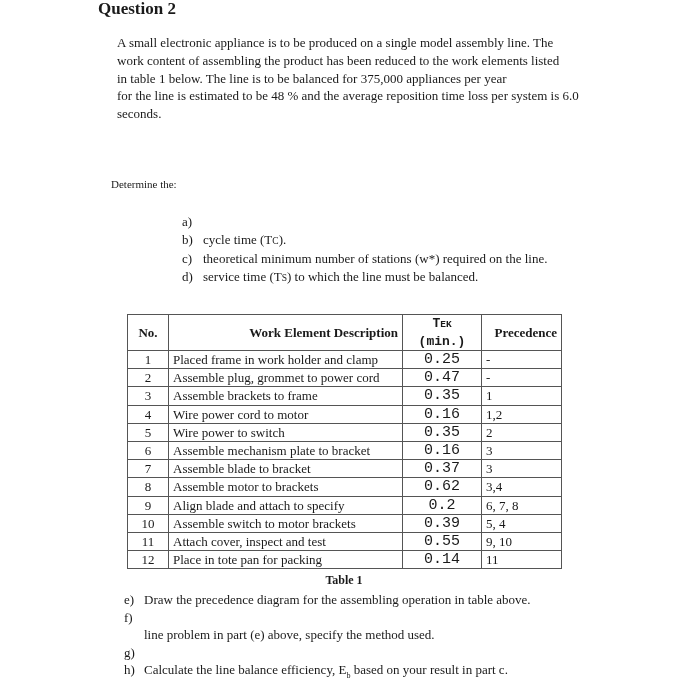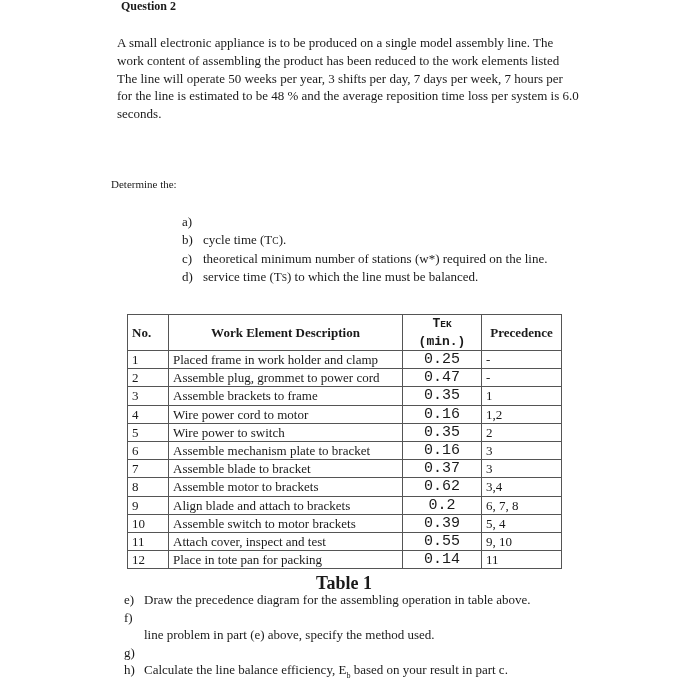--- a/index.html
+++ b/index.html
@@ -1,48 +1,48 @@
 <!DOCTYPE html>
 <html><head>
 <meta charset="utf-8">
 <style>
   html, body { margin:0; padding:0; background:#ffffff; }
   body { width:688px; height:700px; position:relative; overflow:hidden;
          font-family:"Liberation Serif", serif; color:#1a1a1a; }
-  .heading { position:absolute; left:121px; top:-1px; font-weight:bold; font-size:12px; }
+  .heading { position:absolute; left:98px; top:-1px; font-weight:bold; font-size:17px; }
   .para { position:absolute; left:117px; top:34px; width:540px; font-size:13px; line-height:17.8px;font-family:Liberation Serif, serif; }
   .para .line { display:block; white-space:nowrap; }
   .determine { position:absolute; left:111px; top:178px; font-size:11px; }
   .sublist { position:absolute; left:182px; top:213px; font-size:13px; line-height:18px; }
   .sublist .item { display:flex; white-space:nowrap; }
   .sublist .lbl { width:21px; }
   table { position:absolute; left:127px; top:314px; border-collapse:collapse; font-size:13px; }
   td, th { border:1.3px solid #555; padding:0 4px; height:17.2px; line-height:17px; }
-  th { font-weight:bold; text-align:center; }
-  .c-no { width:32px; text-align:left; }
+  th { font-weight:bold; text-align:right; }
+  .c-no { width:32px; text-align:center; }
   .c-desc { width:225px; }
   .c-tek { width:70px; text-align:center; font-family:Liberation Mono, monospace; font-size:15px; }
   th.c-tek { font-family:Liberation Mono, monospace; font-size:13px; }
   .c-prec { width:71px; }
   .sc { font-size:9.5px; }
-  .caption { position:absolute; left:0; width:688px; text-align:center; top:573px; font-weight:bold; font-size:18px; }
+  .caption { position:absolute; left:0; width:688px; text-align:center; top:573px; font-weight:bold; font-size:12px; }
   .sublist2 { position:absolute; left:124px; top:591px; font-size:13px; line-height:17.6px; }
   .sublist2 .item { display:flex; white-space:nowrap; }
   .sublist2 .lbl { width:20px; }
   sub { font-size:8px; }
 </style>
 </head>
 <body>
 
 <div class="heading">Question 2</div>
 
 <div class="para">
   <span class="line">A small electronic appliance is to be produced on a single model assembly line.  The</span>
   <span class="line">work content of assembling the product has been reduced to the work elements listed</span>
-  <span class="line">The line will operate 50 weeks per year, 3 shifts per day, 7 days per week,  7 hours per</span>
+  <span class="line">in table 1 below.  The line is to be balanced for 375,000 appliances per year</span>
   <span class="line">for the line is estimated to be 48 % and the average reposition time loss per system is 6.0</span>
   <span class="line">seconds.</span>
 </div>
 
 <div class="determine">Determine the:</div>
 
 <div class="sublist">
   <div class="item">
     <span class="lbl">a)</span>
   </div>
@@ -113,21 +113,21 @@
         <td class="c-prec">3</td>
       </tr>
     <tr>
         <td class="c-no">8</td>
         <td class="c-desc">Assemble motor to brackets</td>
         <td class="c-tek">0.62</td>
         <td class="c-prec">3,4</td>
       </tr>
     <tr>
         <td class="c-no">9</td>
-        <td class="c-desc">Align blade and attach to brackets</td>
+        <td class="c-desc">Align blade and attach to specify</td>
         <td class="c-tek">0.2</td>
         <td class="c-prec">6, 7, 8</td>
       </tr>
     <tr>
         <td class="c-no">10</td>
         <td class="c-desc">Assemble switch to motor brackets</td>
         <td class="c-tek">0.39</td>
         <td class="c-prec">5, 4</td>
       </tr>
     <tr>

